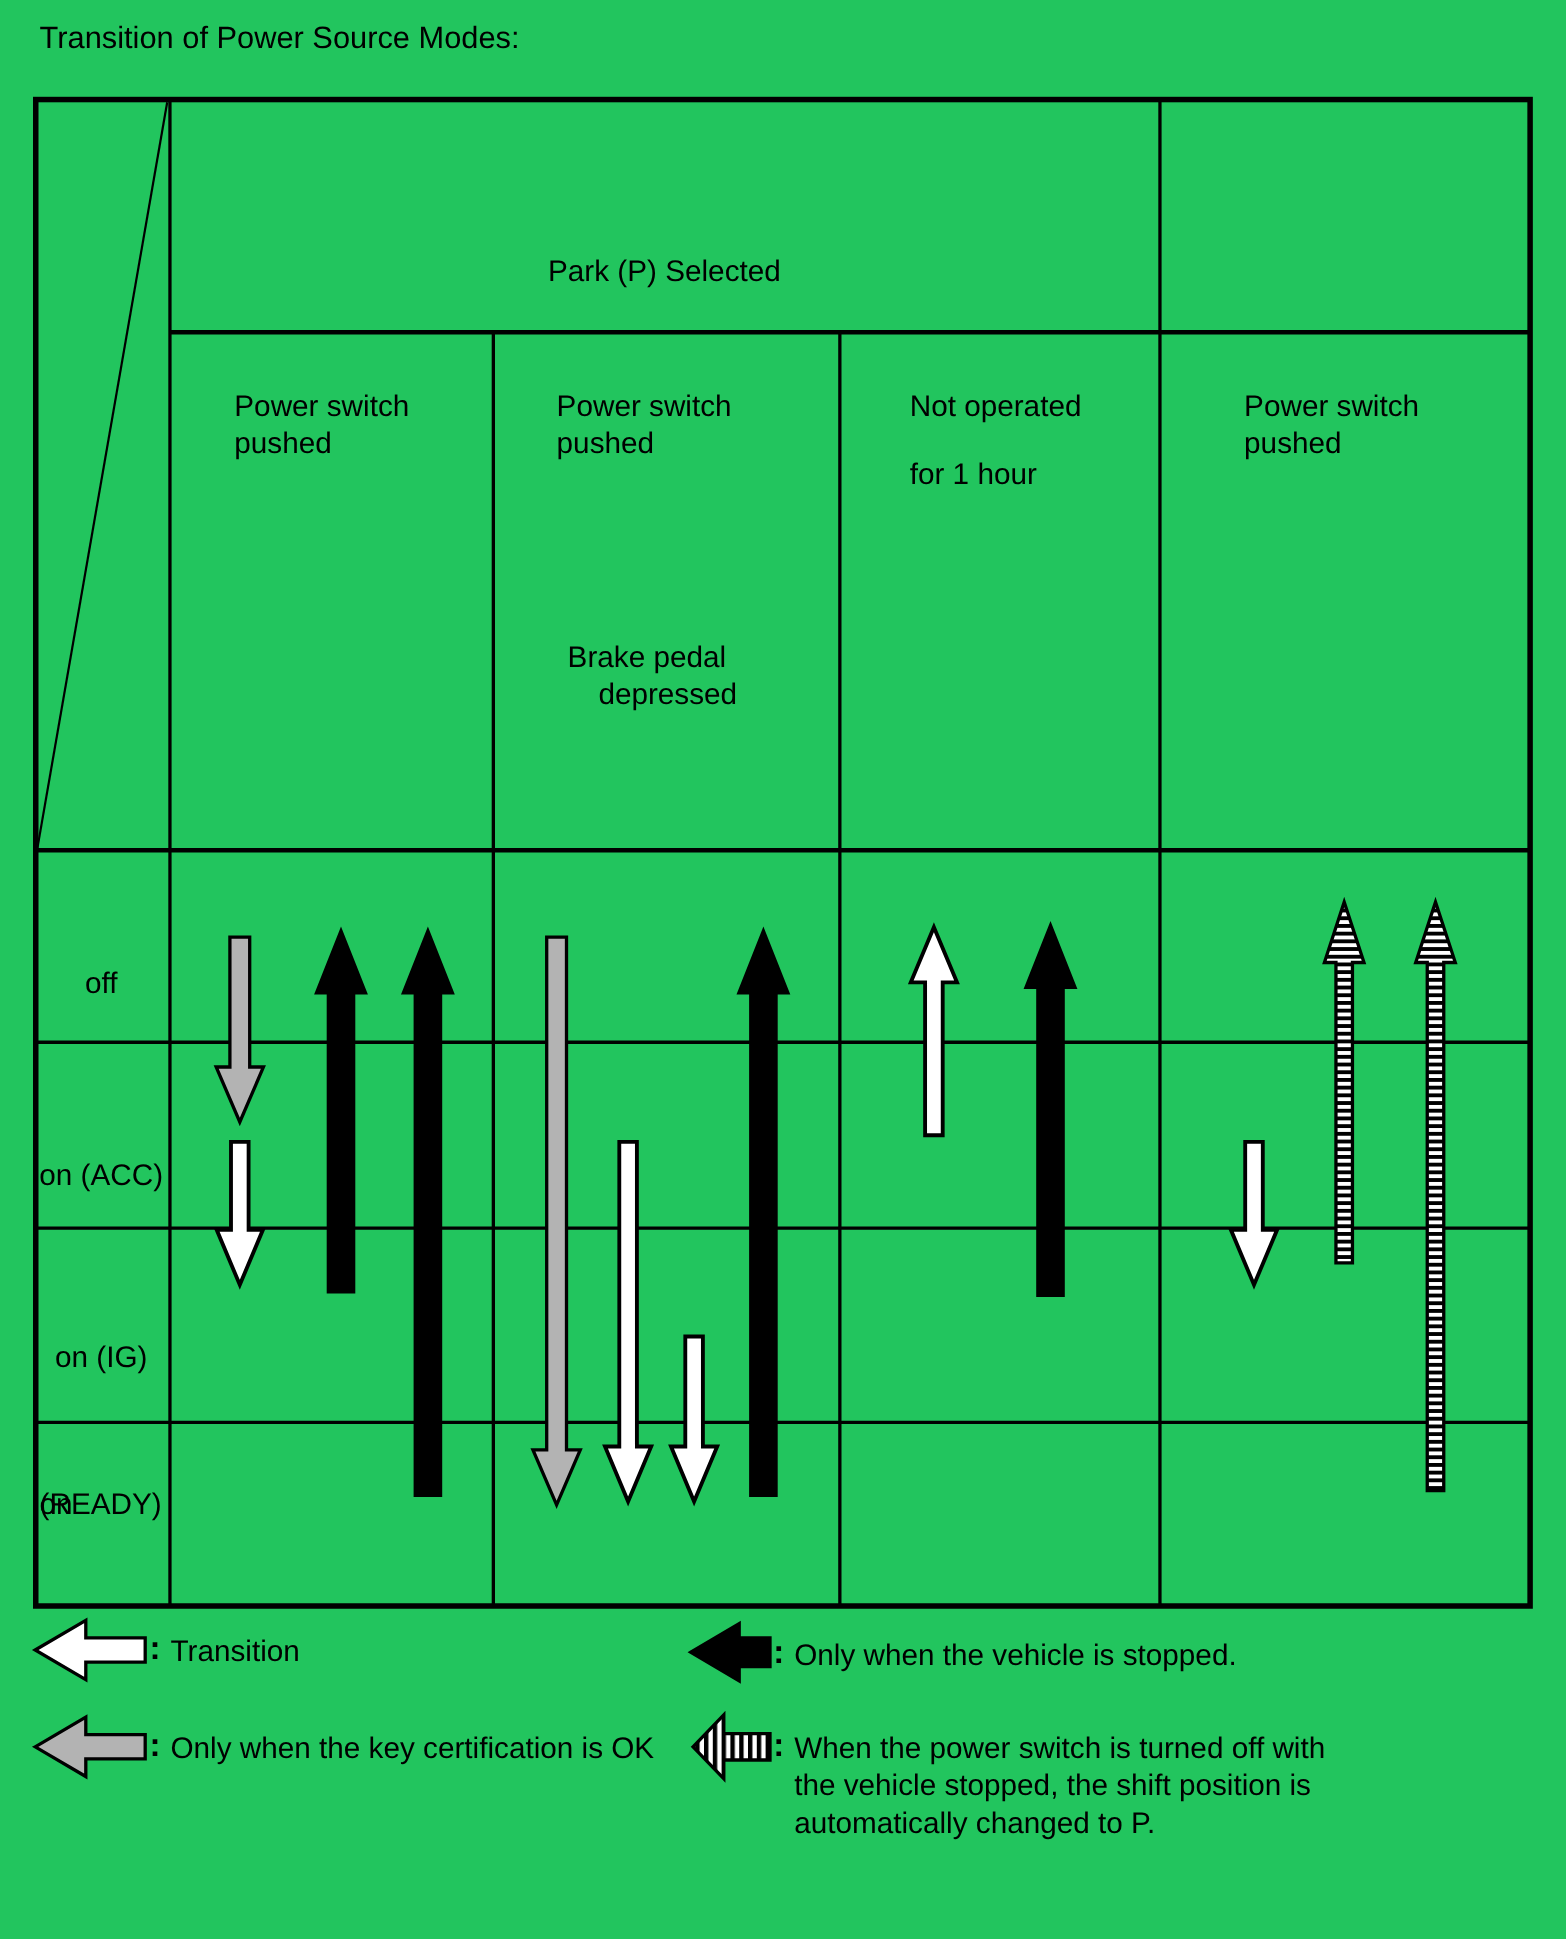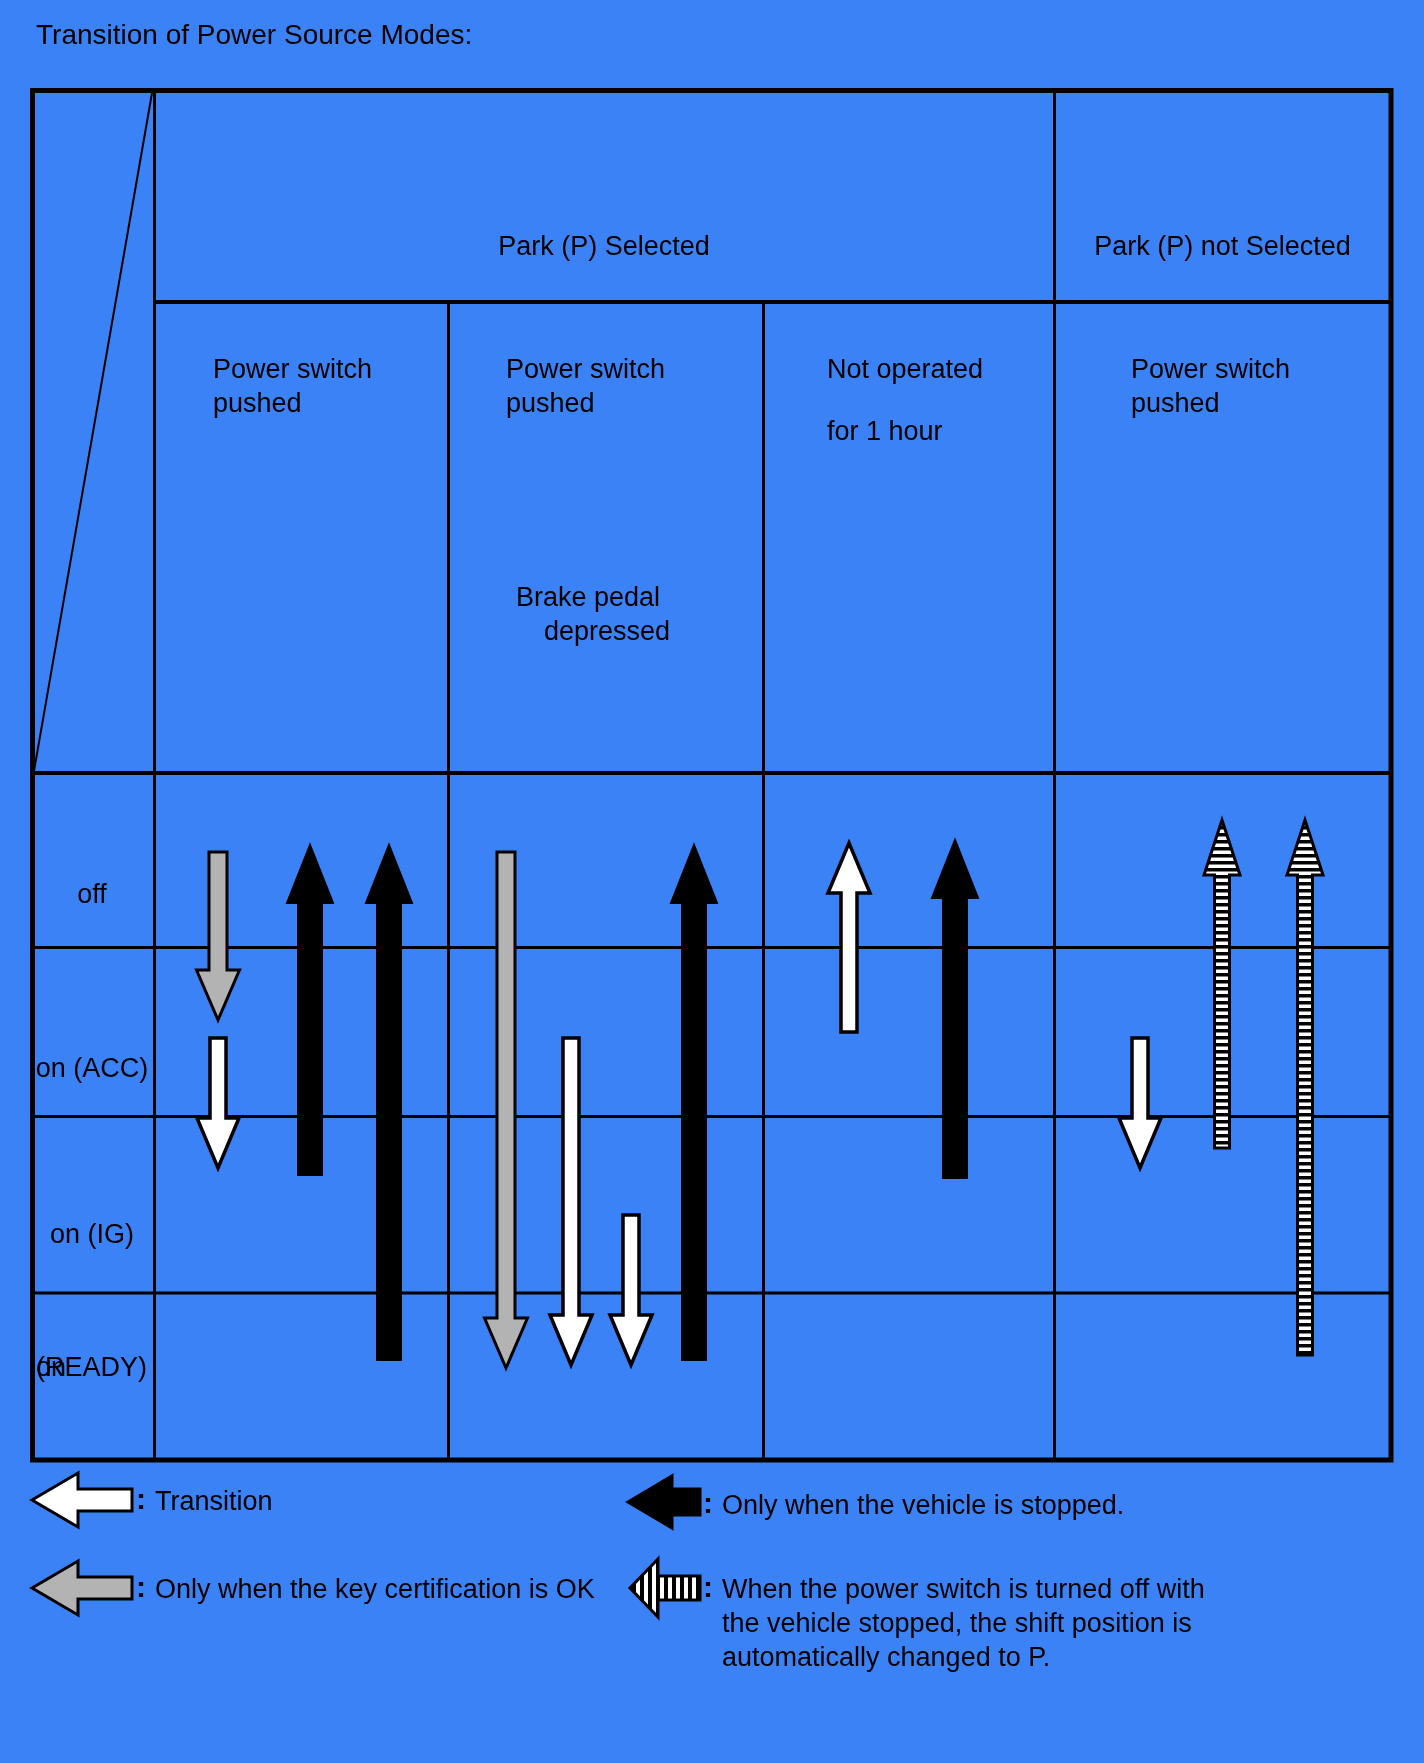--- a/index.html
+++ b/index.html
@@ -1,16 +1,16 @@
 <!DOCTYPE html>
 <html><head>
 <meta charset="utf-8">
 <style>
   html,body{margin:0;padding:0;background:#fff;}
-  #canvas{position:relative;width:1424px;height:1763px;background:#3b82f6;overflow:hidden;
+  #canvas{position:relative;width:1424px;height:1763px;background:#22c55e;overflow:hidden;
           font-family:"Liberation Sans",sans-serif;color:#000;}
   svg#diagram{position:absolute;left:0;top:0;}
   .txt{position:absolute;white-space:pre;font-size:27px;line-height:34px;color:#000;}
   .ctr{text-align:center;margin-top:28px;}
   .title{font-size:28px;}
   .colon{font-weight:700;font-size:30px;}
 </style>
 </head>
 <body>
 
@@ -59,21 +59,20 @@
         <polygon points="32,1500 78,1473 78,1489 132,1489 132,1511 78,1511 78,1527" fill="#ffffff" stroke="#000" stroke-width="3" stroke-linejoin="miter"></polygon>
         <polygon points="628,1502 672,1476 672,1489 700,1489 700,1515 672,1515 672,1528" fill="#000000" stroke="#000" stroke-width="3" stroke-linejoin="miter"></polygon>
         <polygon points="32,1588 78,1561 78,1577 132,1577 132,1599 78,1599 78,1615" fill="#b3b3b3" stroke="#000" stroke-width="3" stroke-linejoin="miter"></polygon>
         <polygon points="630,1588 658,1559 658,1576 700,1576 700,1600 658,1600 658,1617" fill="url(#vstripes)" stroke="#000" stroke-width="3" stroke-linejoin="miter"></polygon>
       </g>
   </svg>
 
   <div class="txt title" style="left:36px;top:18px;">Transition of Power Source Modes:</div>
 
   <div class="txt ctr" style="left:154px;top:201px;width:900px;">Park (P) Selected</div>
-  <div class="txt ctr" style="left:1054px;top:201px;width:337px;">Park (P) not Selected</div>
 
   <div class="txt" style="left:213px;top:352px;">Power switch</div>
   <div class="txt" style="left:213px;top:386px;">pushed</div>
 
   <div class="txt" style="left:506px;top:352px;">Power switch</div>
   <div class="txt" style="left:506px;top:386px;">pushed</div>
   <div class="txt" style="left:516px;top:580px;">Brake pedal</div>
   <div class="txt" style="left:516px;top:614px;margin-left:28px;">depressed</div>
 
   <div class="txt" style="left:827px;top:352px;">Not operated</div>

